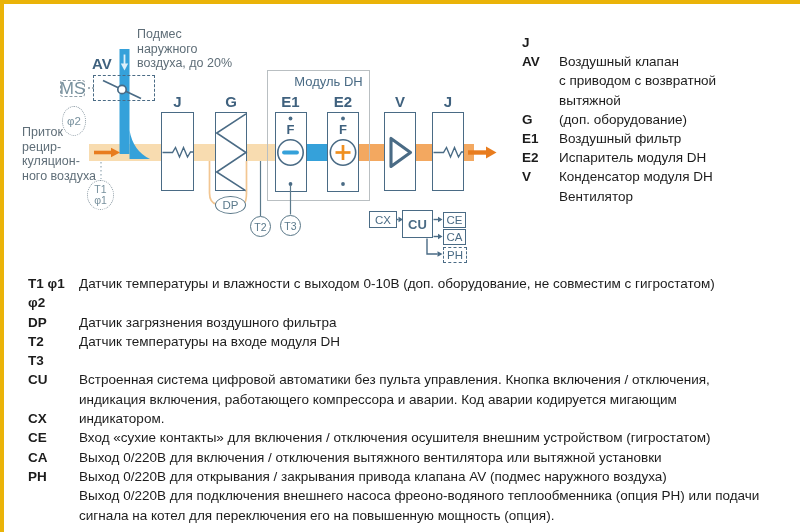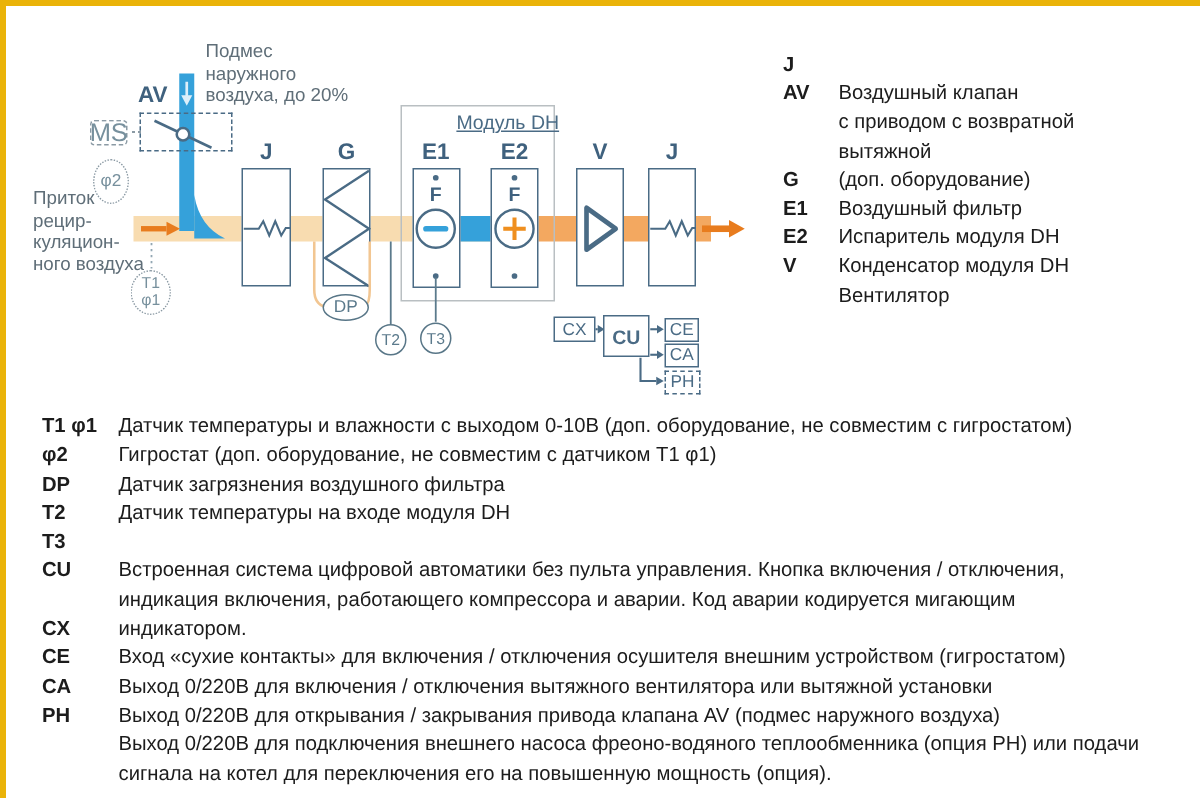--- a/index.html
+++ b/index.html
@@ -92,21 +92,21 @@
   </svg>
 
   <div class="abs note" style="left:133px;top:23px;">Подмес
 наружного
 воздуха, до 20%</div>
   <div class="abs note" style="left:18px;top:121px;">Приток
 рецир-
 куляцион-
 ного воздуха</div>
   <div class="avlabel" style="left:88px;top:51px;">AV</div>
-  <div class="module-title" style="left:271px;top:70px;width:127px;text-decoration:underline;">Модуль DH</div>
+  <div class="module-title" style="left:261px;top:70px;width:127px;">Модуль DH</div>
   <div class="eqlabel" style="left:157px;top:89px;width:33px;">J</div>
   <div class="eqlabel" style="left:211px;top:89px;width:32px;">G</div>
   <div class="eqlabel" style="left:270.5px;top:89px;width:32px;">E1</div>
   <div class="eqlabel" style="left:323px;top:89px;width:32px;">E2</div>
   <div class="eqlabel" style="left:380px;top:89px;width:32px;">V</div>
   <div class="eqlabel" style="left:428px;top:89px;width:32px;">J</div>
   <div class="flabel" style="left:270.5px;top:118px;width:32px;">F</div>
   <div class="flabel" style="left:323px;top:118px;width:32px;">F</div>
 
   <div class="sensor dashedbox" style="left:56px;top:76px;width:25px;height:17px;font-size:17px;">MS</div>
@@ -161,21 +161,20 @@
       </div>
   </div>
 
   <div class="notes">
     <div class="nrow">
         <span class="nkey">T1 φ1</span>
         <span class="ntext">Датчик температуры и влажности с выходом 0-10В (доп. оборудование, не совместим с гигростатом)</span>
       </div>
     <div class="nrow">
         <span class="nkey">φ2</span>
-        <span class="ntext">Гигростат (доп. оборудование, не совместим с датчиком T1 φ1)</span>
       </div>
     <div class="nrow">
         <span class="nkey">DP</span>
         <span class="ntext">Датчик загрязнения воздушного фильтра</span>
       </div>
     <div class="nrow">
         <span class="nkey">T2</span>
         <span class="ntext">Датчик температуры на входе модуля DH</span>
       </div>
     <div class="nrow">

